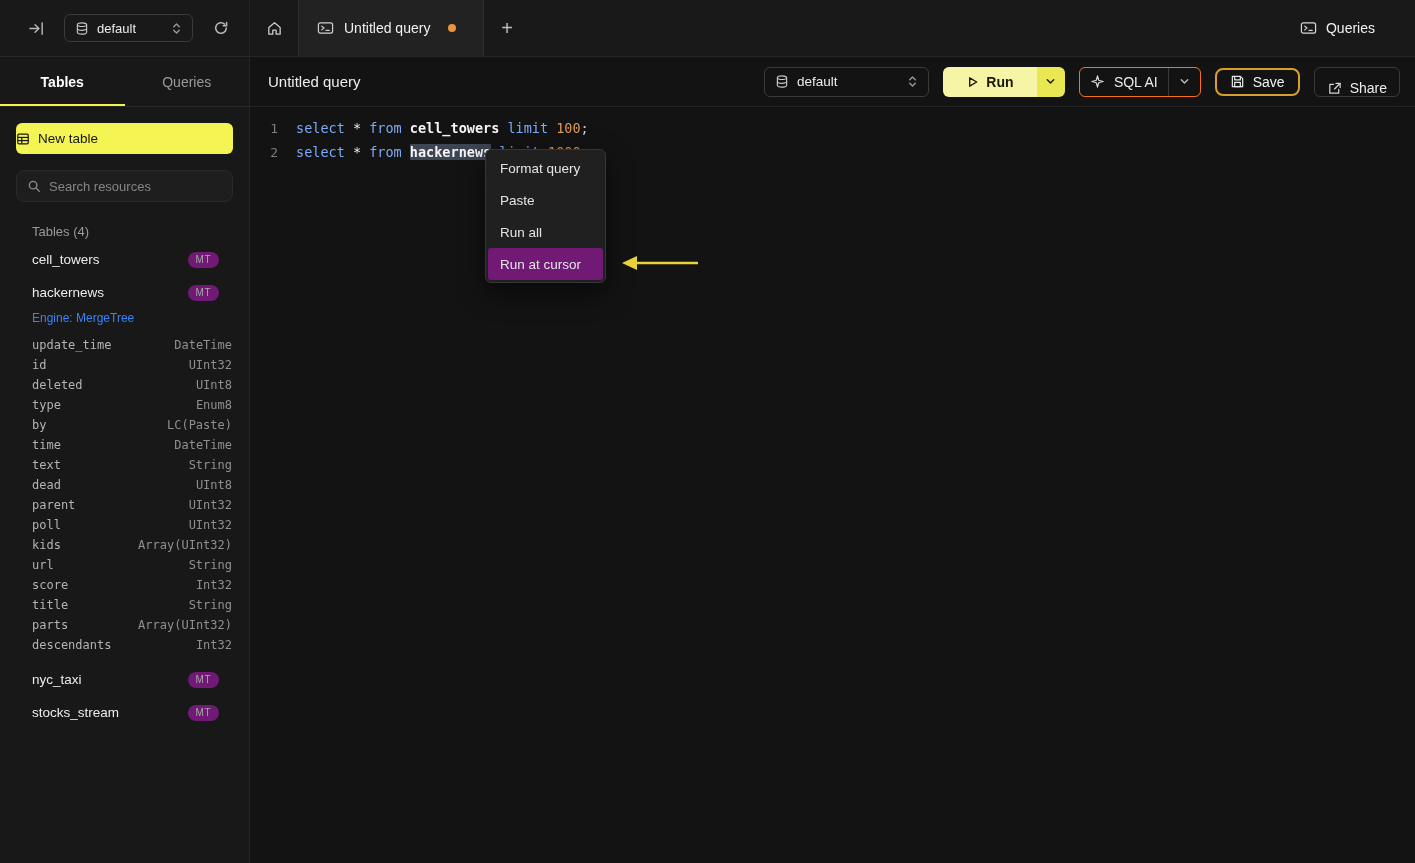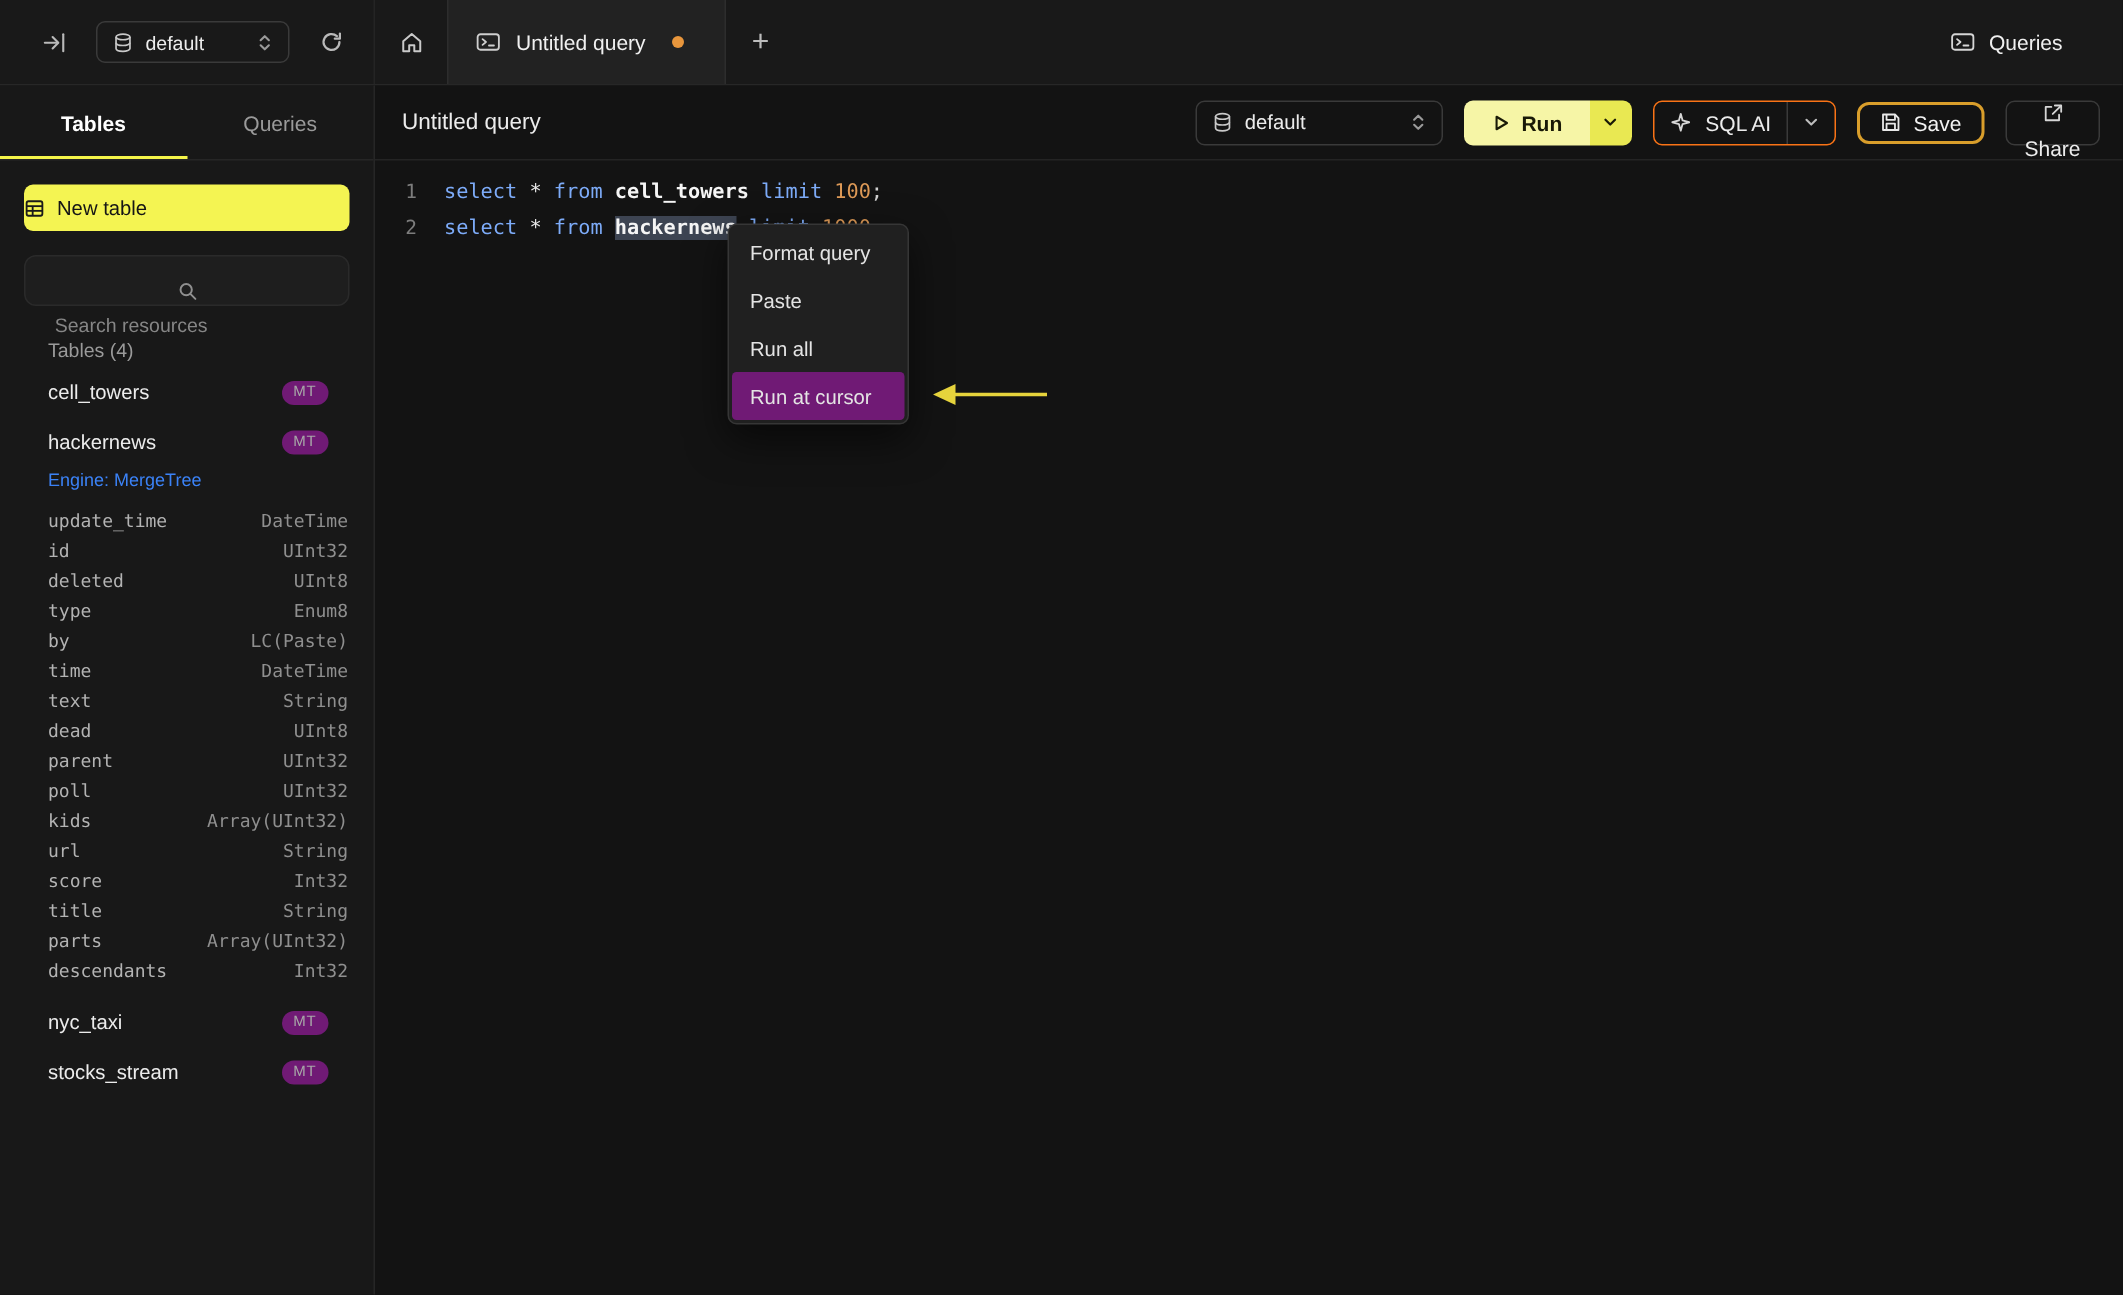--- a/index.html
+++ b/index.html
@@ -33,21 +33,21 @@
   .sidebar { position:absolute; top:57px; left:0; width:250px; bottom:0; background:#181818;
     border-right:1px solid #262626; }
   .side-tabs { height:50px; display:flex; border-bottom:1px solid #262626; }
   .side-tab { flex:1; display:flex; align-items:center; justify-content:center; font-size:14px;
     color:#9a9a9a; cursor:pointer; }
   .side-tab.active { color:#ffffff; font-weight:600; box-shadow: inset 0 -2px 0 #f5f549; }
   .new-table-btn { margin:16px 16px 0 16px; height:31px; background:#f4f452; border-radius:6px;
     display:flex; align-items:center; gap:8px; color:#151515;
     font-size:13.5px; font-weight:500; cursor:pointer; }
   .search-box { margin:16px 16px 0 16px; height:32px; background:#1e1e1e; border:1px solid #2a2a2a;
-    border-radius:8px; display:flex; align-items:center; gap:8px; padding:16px 10px;flex-direction:column; }
+    border-radius:8px; display:flex; align-items:center; gap:8px; padding:0 10px; }
   .search-box input { flex:1; background:transparent; border:none; outline:none; color:#cfcfcf;
     font-size:13px; font-family:"Liberation Sans", sans-serif; }
   .search-box input::placeholder { color:#868686; }
   .section-label { margin:22px 0 4px 32px; font-size:13px; color:#9a9a9a; }
   .table-row { height:33px; display:flex; align-items:center; justify-content:space-between;
     padding:0 30px 0 32px; cursor:pointer; }
   .table-name { font-size:13.5px; font-weight:500; color:#ececec; }
   .mt-badge { background:#701a75; color:#a8a8a8; font-size:10px; letter-spacing:.5px;
     border-radius:9px; padding:3px 8px; line-height:1; }
   .engine-line { padding:2px 0 6px 32px; font-size:12px; color:#3b82f6; }
@@ -61,32 +61,32 @@
   .main { position:absolute; left:250px; top:57px; right:0; bottom:0; background:#131313; }
   .main-header { height:50px; border-bottom:1px solid #242424; display:flex; align-items:center;
     padding:0 15px 0 18px; }
   .main-title { font-size:15px; color:#ececec; }
   .header-controls { margin-left:auto; display:flex; align-items:center; gap:14px; }
   .db-select { width:165px; height:30px; border:1px solid #3a3a3a; border-radius:6px;
     display:flex; align-items:center; gap:8px; padding:0 10px; font-size:13.5px; color:#ececec;
     cursor:pointer; }
   .db-select .grow { flex:1; }
   .run-split { display:flex; height:30px; cursor:pointer; }
-  .run-main { width:84px; background:#f6f5a6; border-radius:6px 0 0 6px; display:flex;
+  .run-main { width:94px; background:#f6f5a6; border-radius:6px 0 0 6px; display:flex;
     align-items:center; justify-content:center; gap:7px; color:#191907; font-size:14px;
     font-weight:600; }
   .run-caret { width:28px; background:#e9e852; border-radius:0 6px 6px 0; display:flex;
     align-items:center; justify-content:center; color:#191907; }
   .sqlai-btn { height:30px; border:1px solid #f97316; border-radius:6px; display:flex;
     align-items:center; gap:9px; padding:0 10px; font-size:14px; color:#ececec; cursor:pointer; }
   .sqlai-div { width:1px; height:28px; background:#3a3a3a; margin:0 1px; }
   .save-btn { height:28px; border:2px solid #d99e2b; border-radius:8px; display:flex;
     align-items:center; gap:8px; padding:0 13px; font-size:14px; color:#f2f2f2; cursor:pointer; }
   .share-btn { height:30px; border:1px solid #3a3a3a; border-radius:6px; display:flex;
-    align-items:center; gap:8px; padding:0 12px; font-size:14px; color:#ececec; cursor:pointer;flex-direction:column; }
+    align-items:flex-end; gap:8px; padding:0 12px; font-size:14px; color:#ececec; cursor:pointer; }
 
   
   .editor { padding-top:9px; font-family:"DejaVu Sans Mono", monospace; font-size:13.5px; }
   .code-line { height:24px; display:flex; align-items:center; padding-left:18px; }
   .gutter { width:10px; text-align:right; color:#7d7d7d; font-size:13px; }
   .code { margin-left:18px; white-space:pre; }
   .tok.kw  { color:#7dabf8; }
   .tok.st  { color:#e8e8e8; }
   .tok.tbl { color:#f5f5f5; font-weight:bold; }
   .tok.num { color:#de9a57; }

